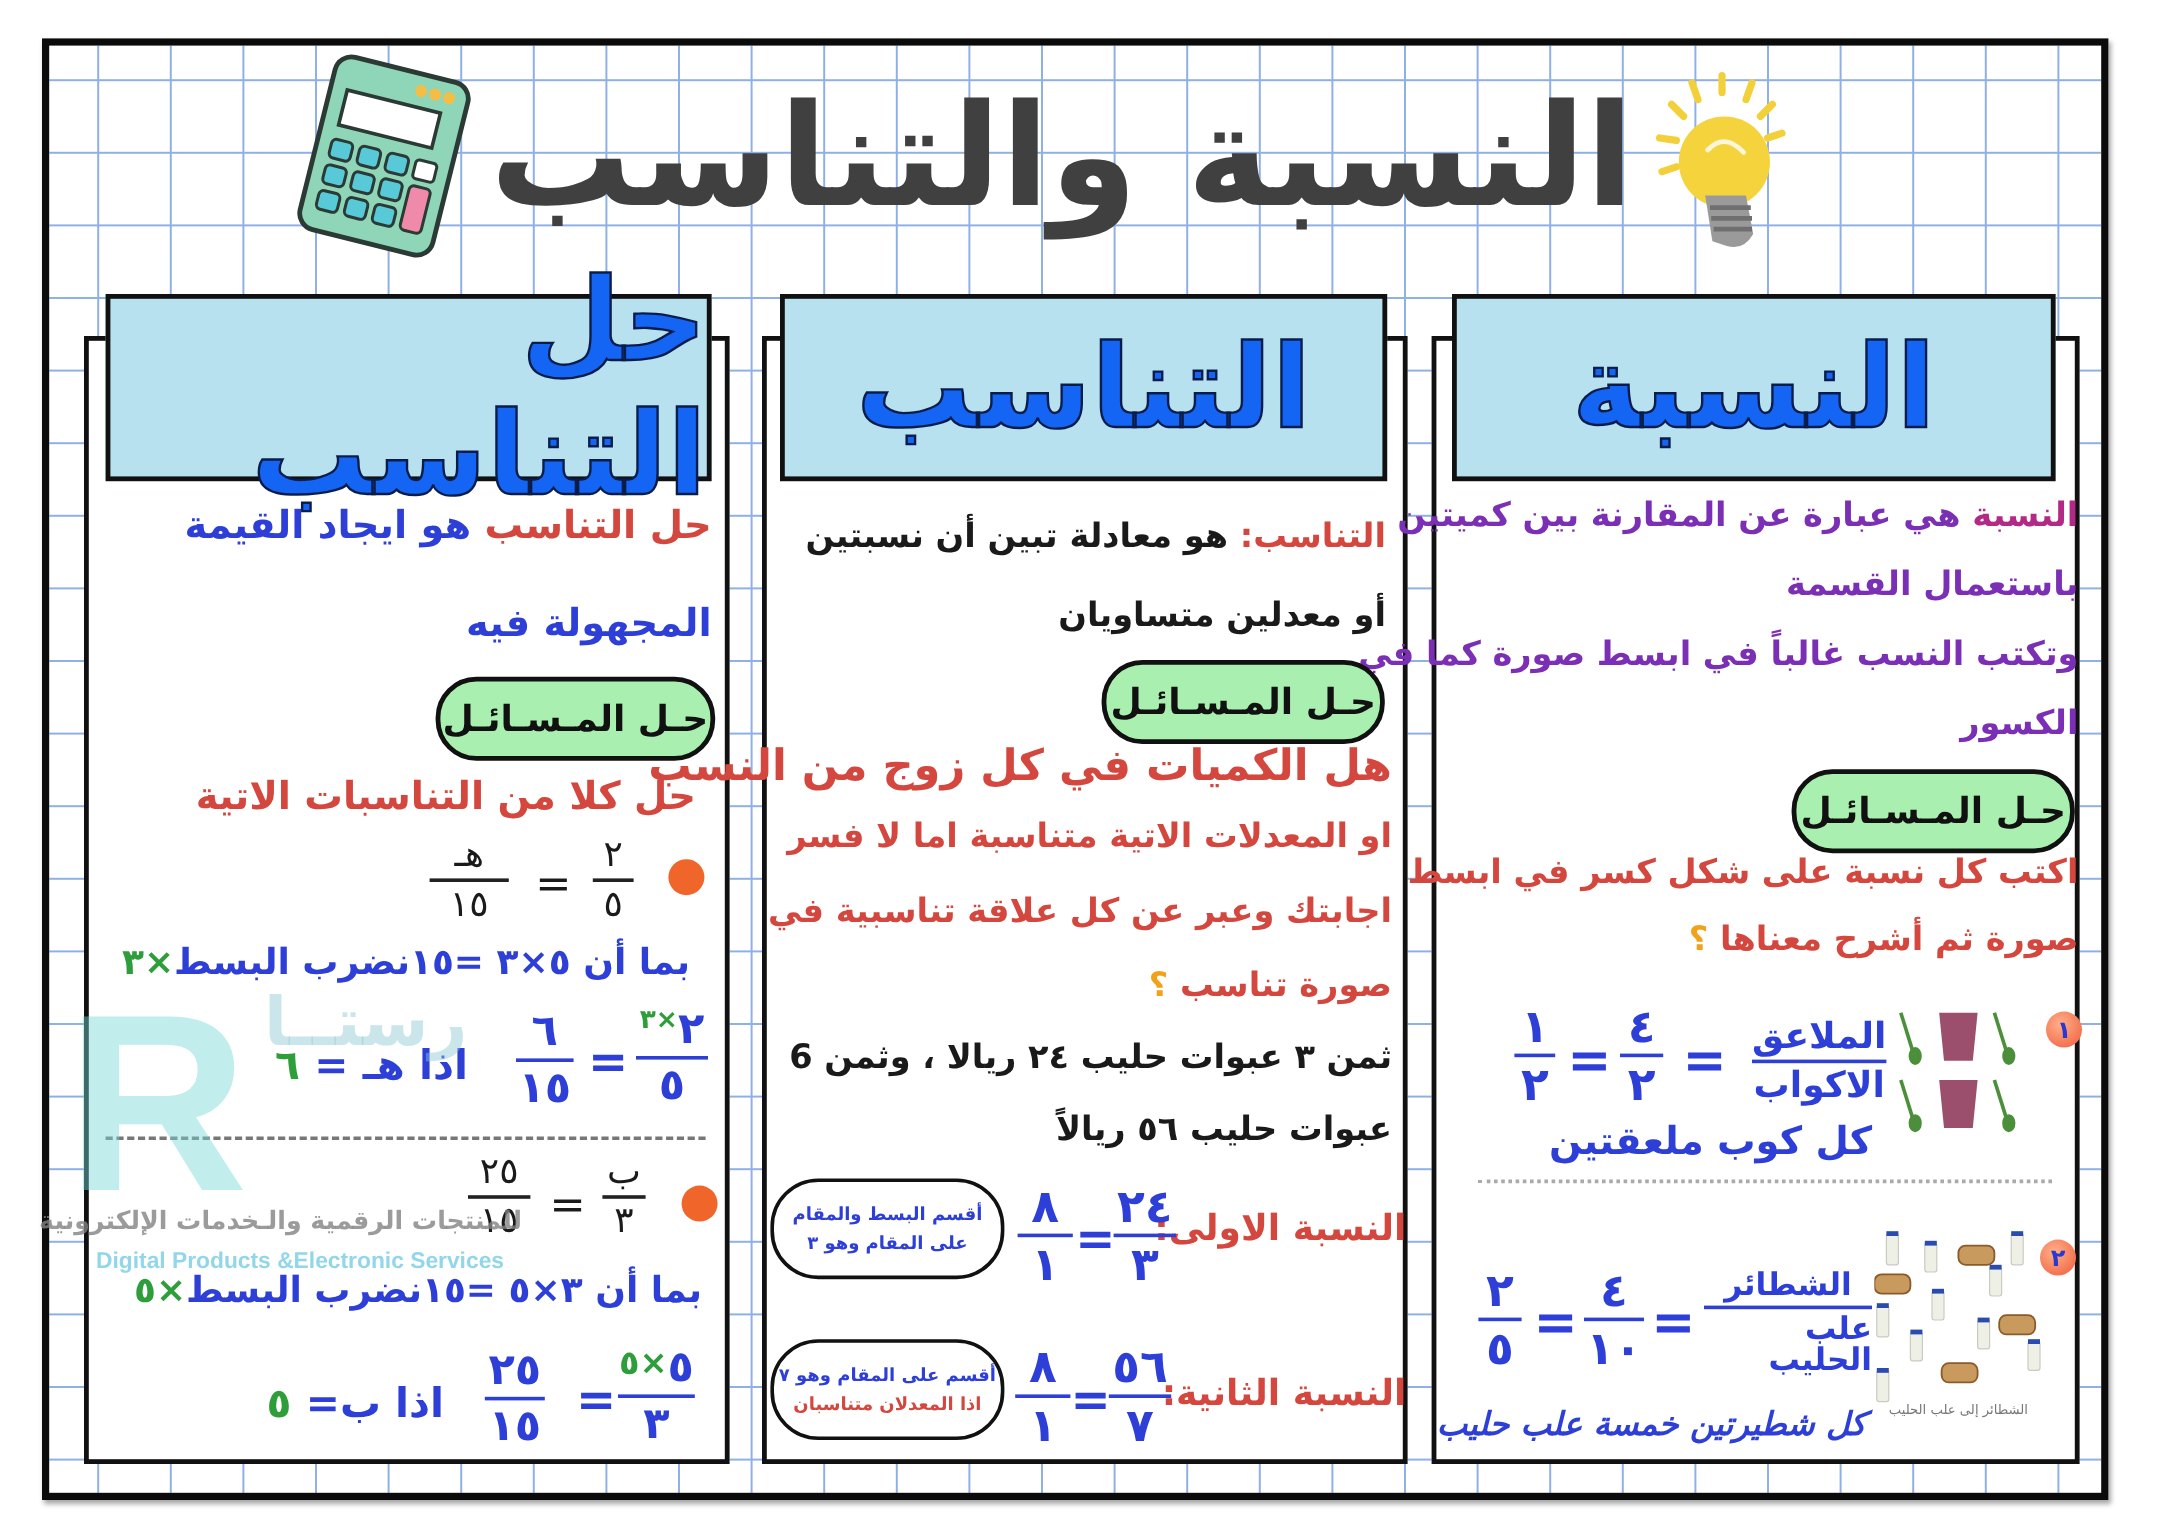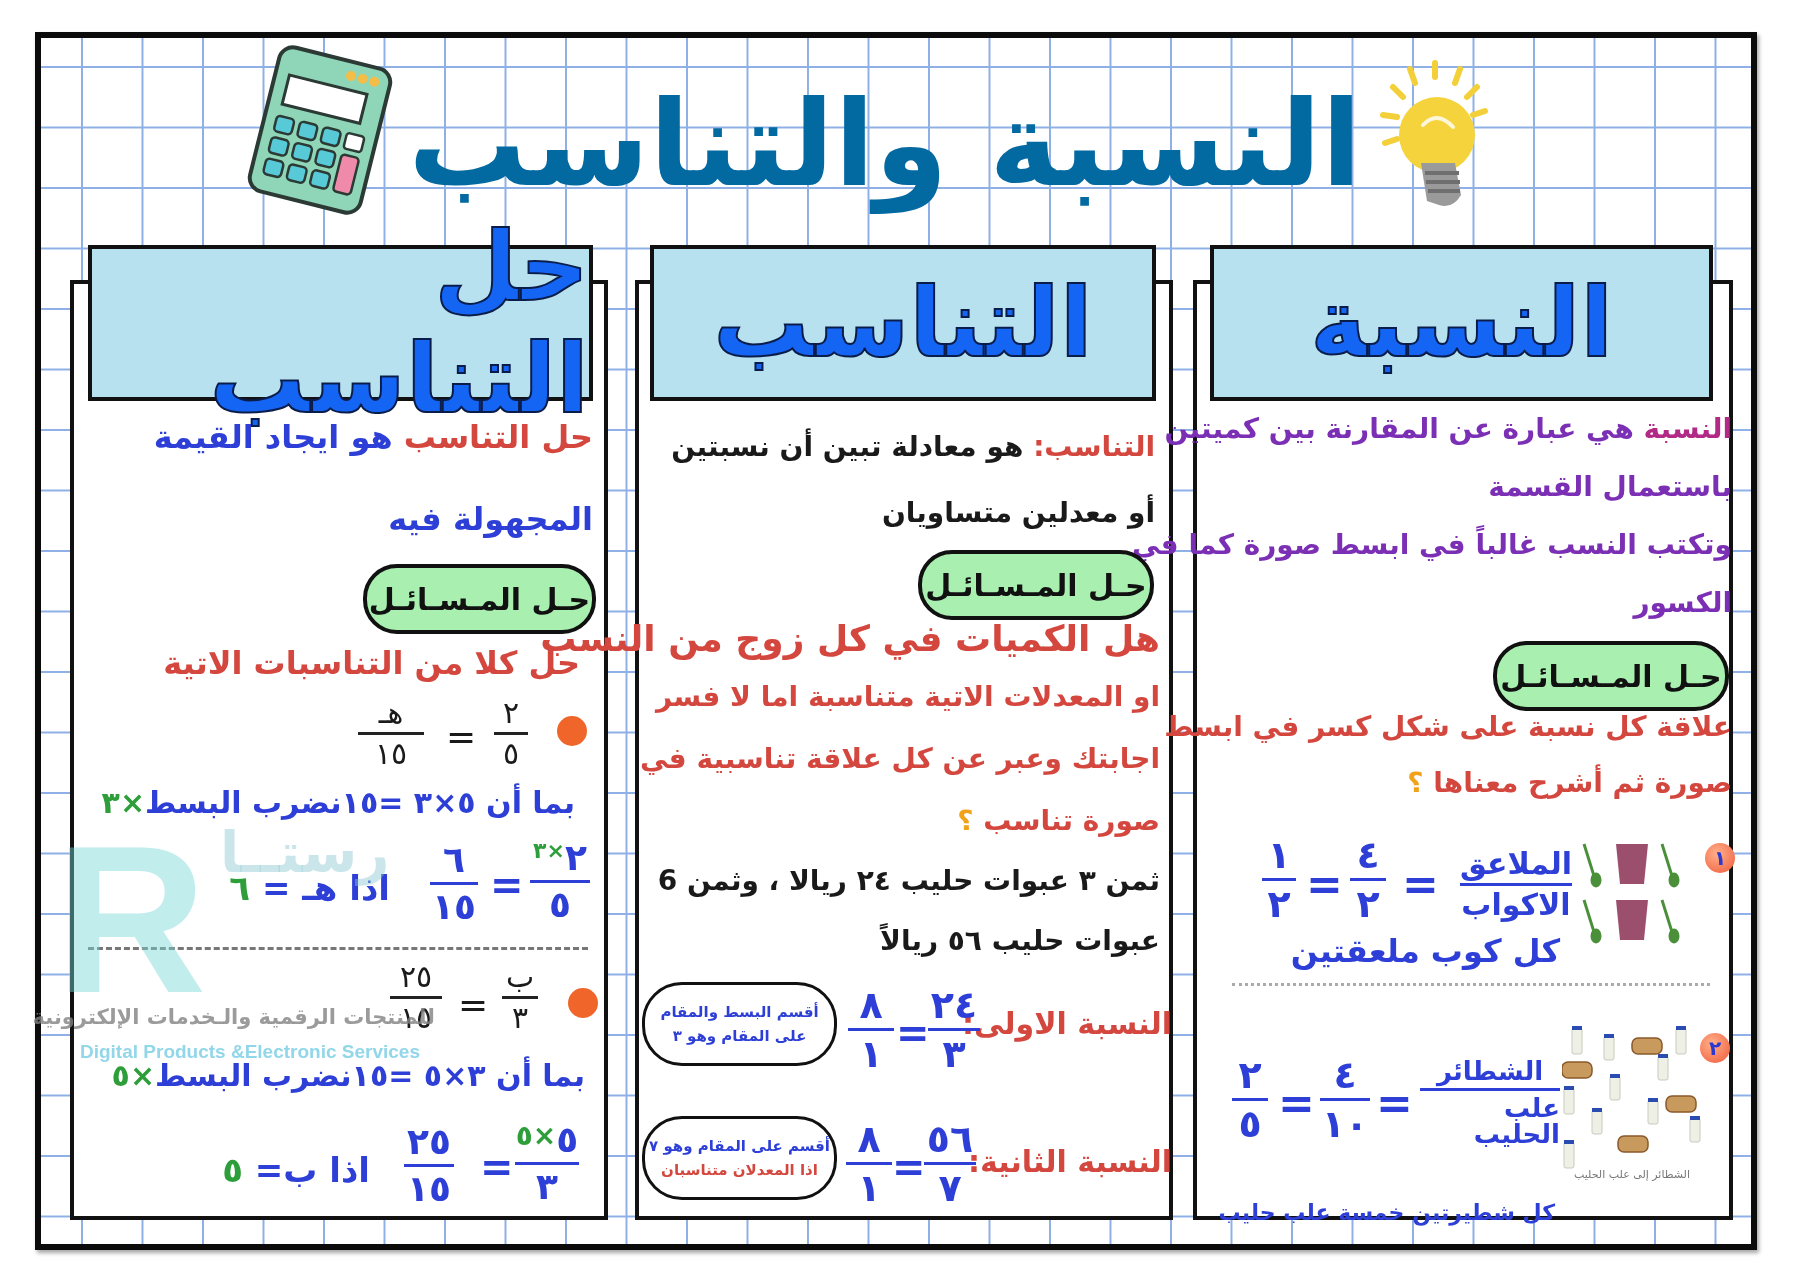--- a/index.html
+++ b/index.html
@@ -5,22 +5,22 @@
   html, body { margin:0; padding:0; }
   body { width:1800px; height:1272px; background:#ffffff; position:relative; overflow:hidden;
          font-family:"DejaVu Sans", sans-serif; }
   .frame { position:absolute; left:35px; top:32px; width:1710px; height:1206px;
            border:6px solid #0b0b0b; box-shadow:2px 3px 4px rgba(0,0,0,0.35);
            background-color:#ffffff;
            background-image:
              linear-gradient(to right, #8fb0e6 2px, transparent 2px),
              linear-gradient(to bottom, #8fb0e6 2px, transparent 2px);
            background-size:60.5px 60.5px; background-position:40px 28px; }
-  .title { position:absolute; left:400px; top:64px; width:970px; height:160px; direction:rtl;
-           text-align:center; font-size:118px; font-weight:bold; color:#0369a1; line-height:160px;
+  .title { position:absolute; left:400px; top:50px; width:970px; height:160px; direction:rtl;
+           text-align:center; font-size:118px; font-weight:bold; color:#404040; line-height:160px;
            letter-spacing:-2px; }
   .calc { position:absolute; left:255px; top:50px; width:130px; height:160px; transform:rotate(14deg); }
   .bulb { position:absolute; left:1375px; top:55px; width:140px; height:160px; }
 
   .col { position:absolute; top:280px; height:940px; background:#ffffff; border:4px solid #111; box-sizing:border-box; }
   .col-left { left:70px; width:538px; }
   .col-mid { left:635px; width:538px; }
   .col-right { left:1193px; width:540px; }
 
   .col-head { position:absolute; top:245px; height:156px; background:#b8e1ef; border:4px solid #111;
@@ -132,21 +132,21 @@
 <div class="txt" style="right:68px; top:412px; font-size:28px;">
   <span class="magenta">النسبة</span>
   <span class="purple">هي عبارة عن المقارنة بين كميتين</span>
 </div>
 <div class="txt purple" style="right:68px; top:470px; font-size:28px;">باستعمال القسمة</div>
 <div class="txt purple" style="right:68px; top:528px; font-size:28px;">وتكتب النسب غالباً في ابسط صورة كما في</div>
 <div class="txt purple" style="right:68px; top:586px; font-size:28px;">الكسور</div>
 
 <div class="pill" style="left:1493px; top:641px; width:236px;">حـل المـسـائـل</div>
 
-<div class="txt red" style="right:68px; top:710px; font-size:28px;">علاقة كل نسبة على شكل كسر في ابسط</div>
+<div class="txt red" style="right:68px; top:710px; font-size:28px;">اكتب كل نسبة على شكل كسر في ابسط</div>
 <div class="txt red" style="right:68px; top:766px; font-size:28px;">
   <span>صورة ثم أشرح معناها</span> <span class="orange">؟</span>
 </div>
 
 <div class="badge" style="left:1705px; top:843px;">١</div>
 <svg class="img-cell" style="left:1578px; top:836px;" width="120" height="120" viewBox="0 0 120 120">
   <g fill="#9c4f6c">
       <path d="M38 8 L70 8 L66 48 L42 48 Z"></path>
       <path d="M38 64 L70 64 L66 104 L42 104 Z"></path>
     </g>
@@ -226,21 +226,21 @@
   <div class="num blue" style="font-size:38px;">٤</div>
   <div class="bar" style="background:#2d3fd6;"></div>
   <div class="den blue" style="font-size:38px;">١٠</div>
 </div>
 <div class="eq blue" style="left:1278px; top:1077px; font-size:44px;">=</div>
 <div class="frac" style="left:1232px; top:1056px; width:36px;">
   <div class="num blue" style="font-size:38px;">٢</div>
   <div class="bar" style="background:#2d3fd6;"></div>
   <div class="den blue" style="font-size:38px;">٥</div>
 </div>
-<div class="txt blue" style="right:245px; top:1200px; font-size:22px;">كل شطيرتين خمسة علب حليب</div>
+<div class="txt blue" style="right:245px; top:1172px; font-size:27px;font-style:italic;">كل شطيرتين خمسة علب حليب</div>
 
 <div class="txt" style="right:645px; top:430px; font-size:28px;">
   <span class="red">التناسب:</span>
   <span class="black">هو معادلة تبين أن نسبتين</span>
 </div>
 <div class="txt black" style="right:645px; top:496px; font-size:28px;">أو معدلين متساويان</div>
 
 <div class="pill" style="left:918px; top:550px; width:236px;">حـل المـسـائـل</div>
 
 <div class="txt red" style="right:640px; top:618px; font-size:36px;">هل الكميات في كل زوج من النسب</div>

